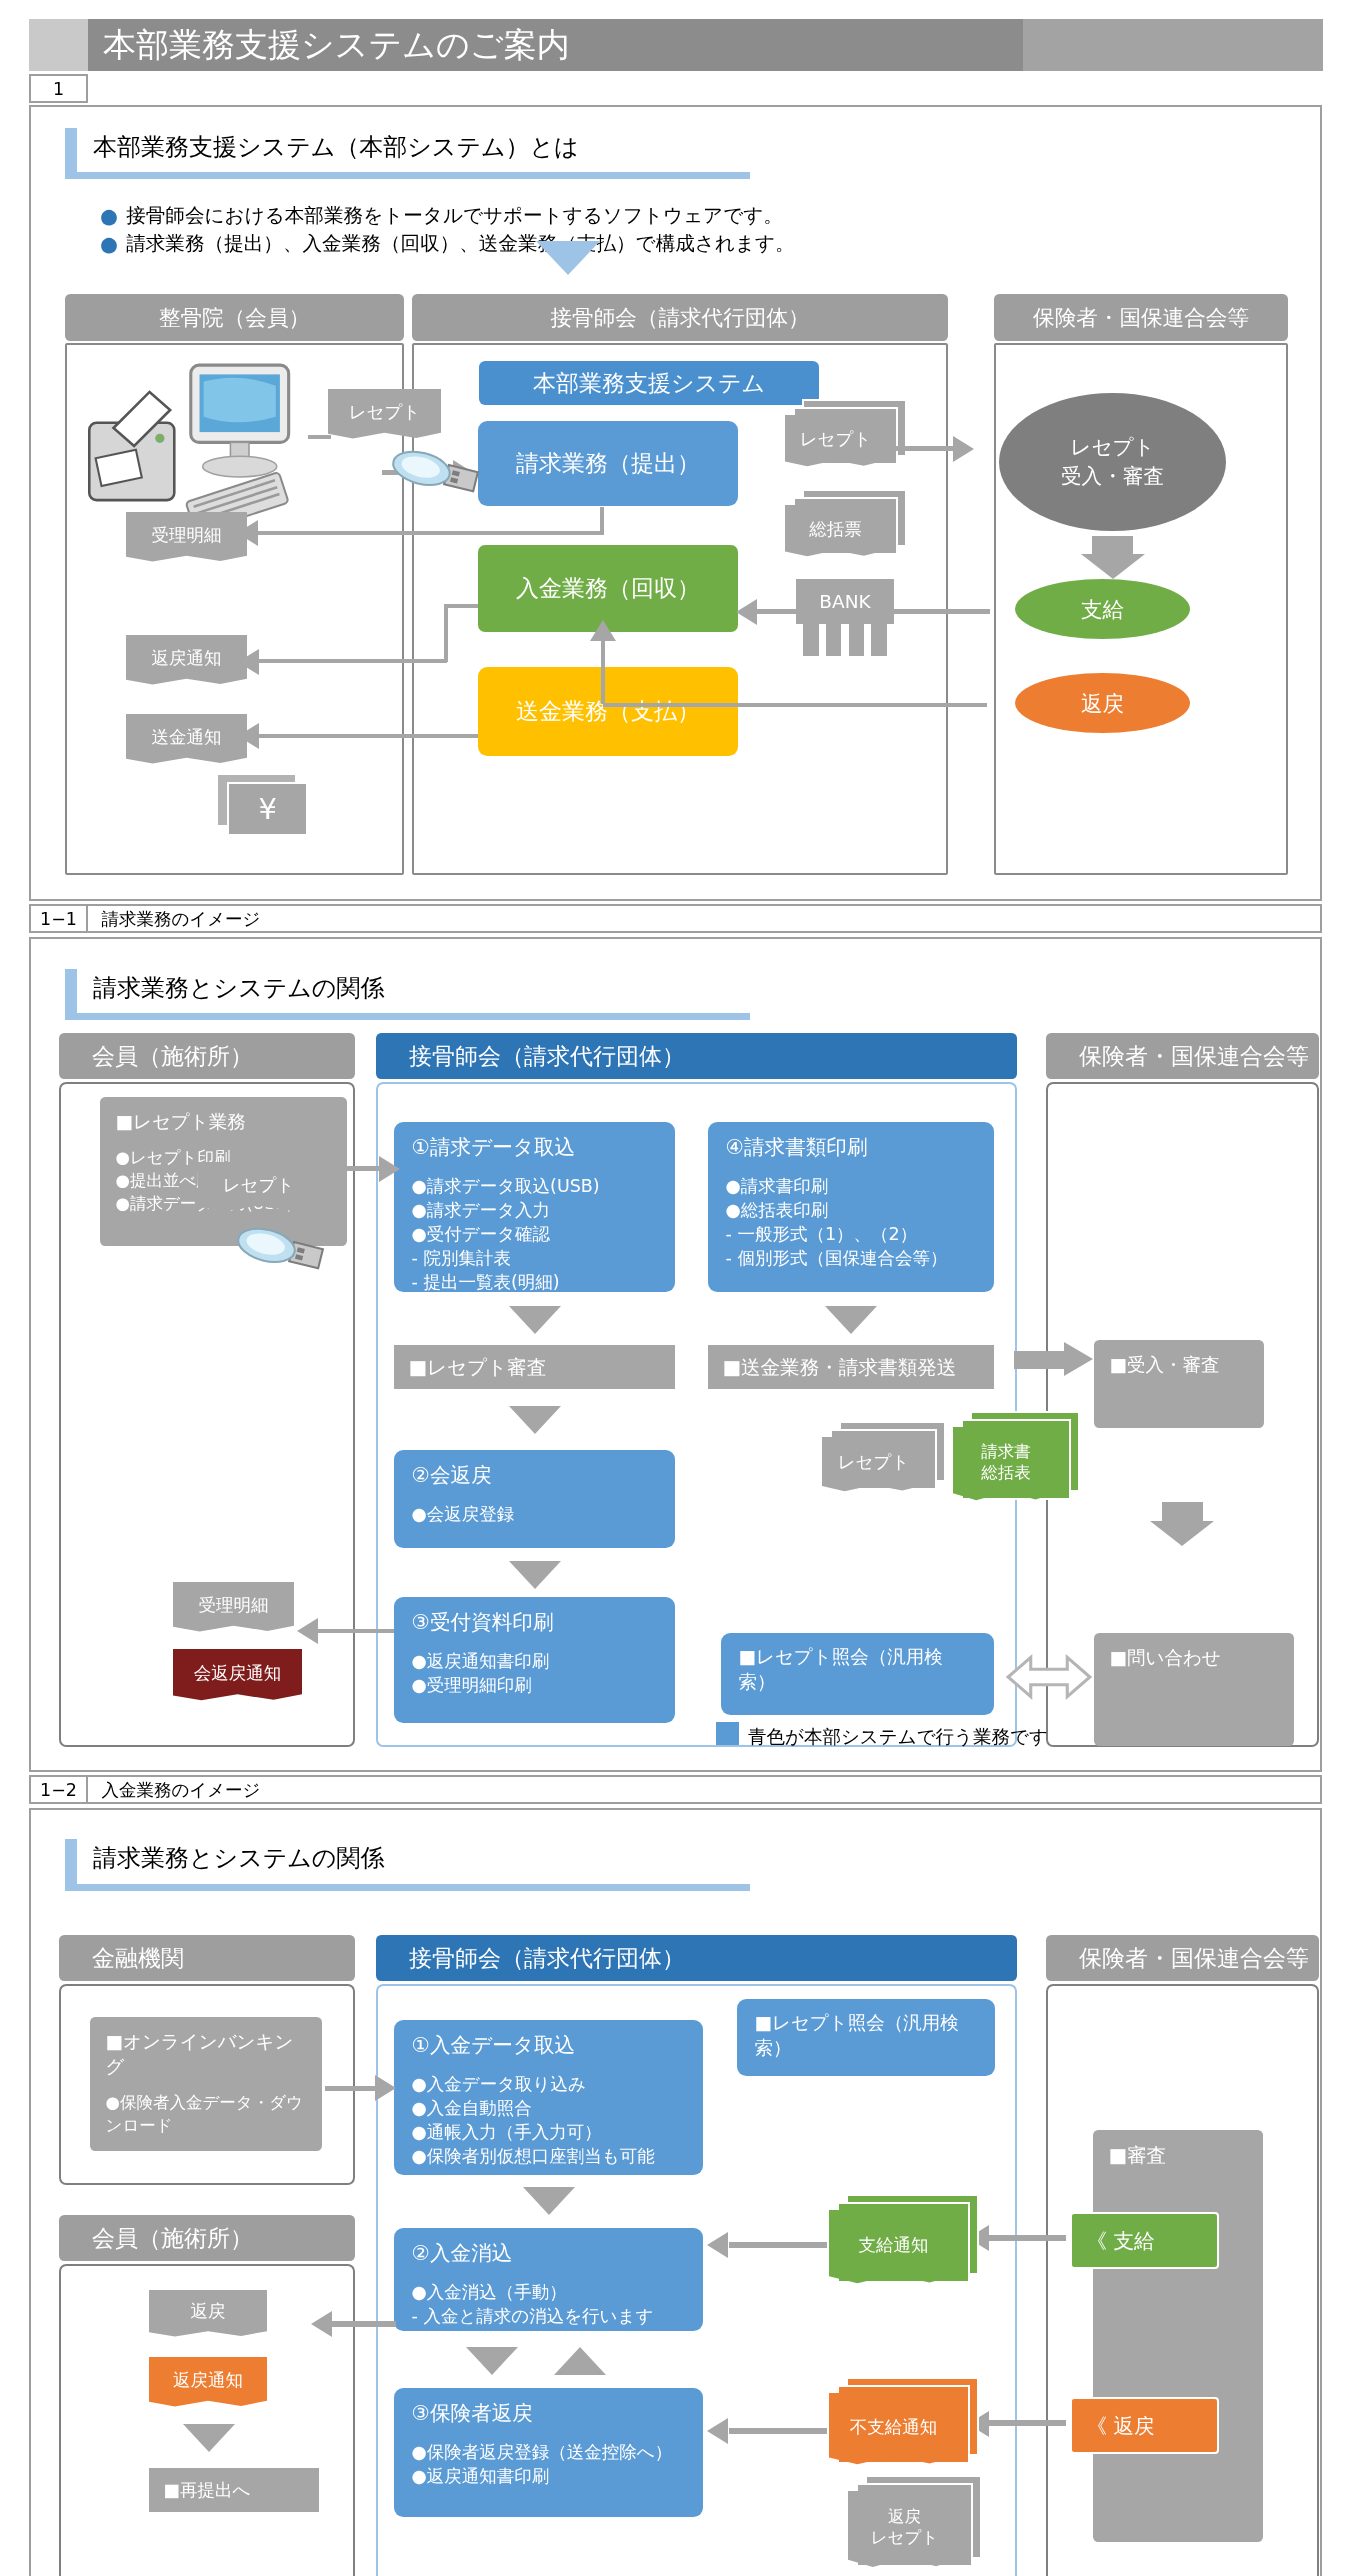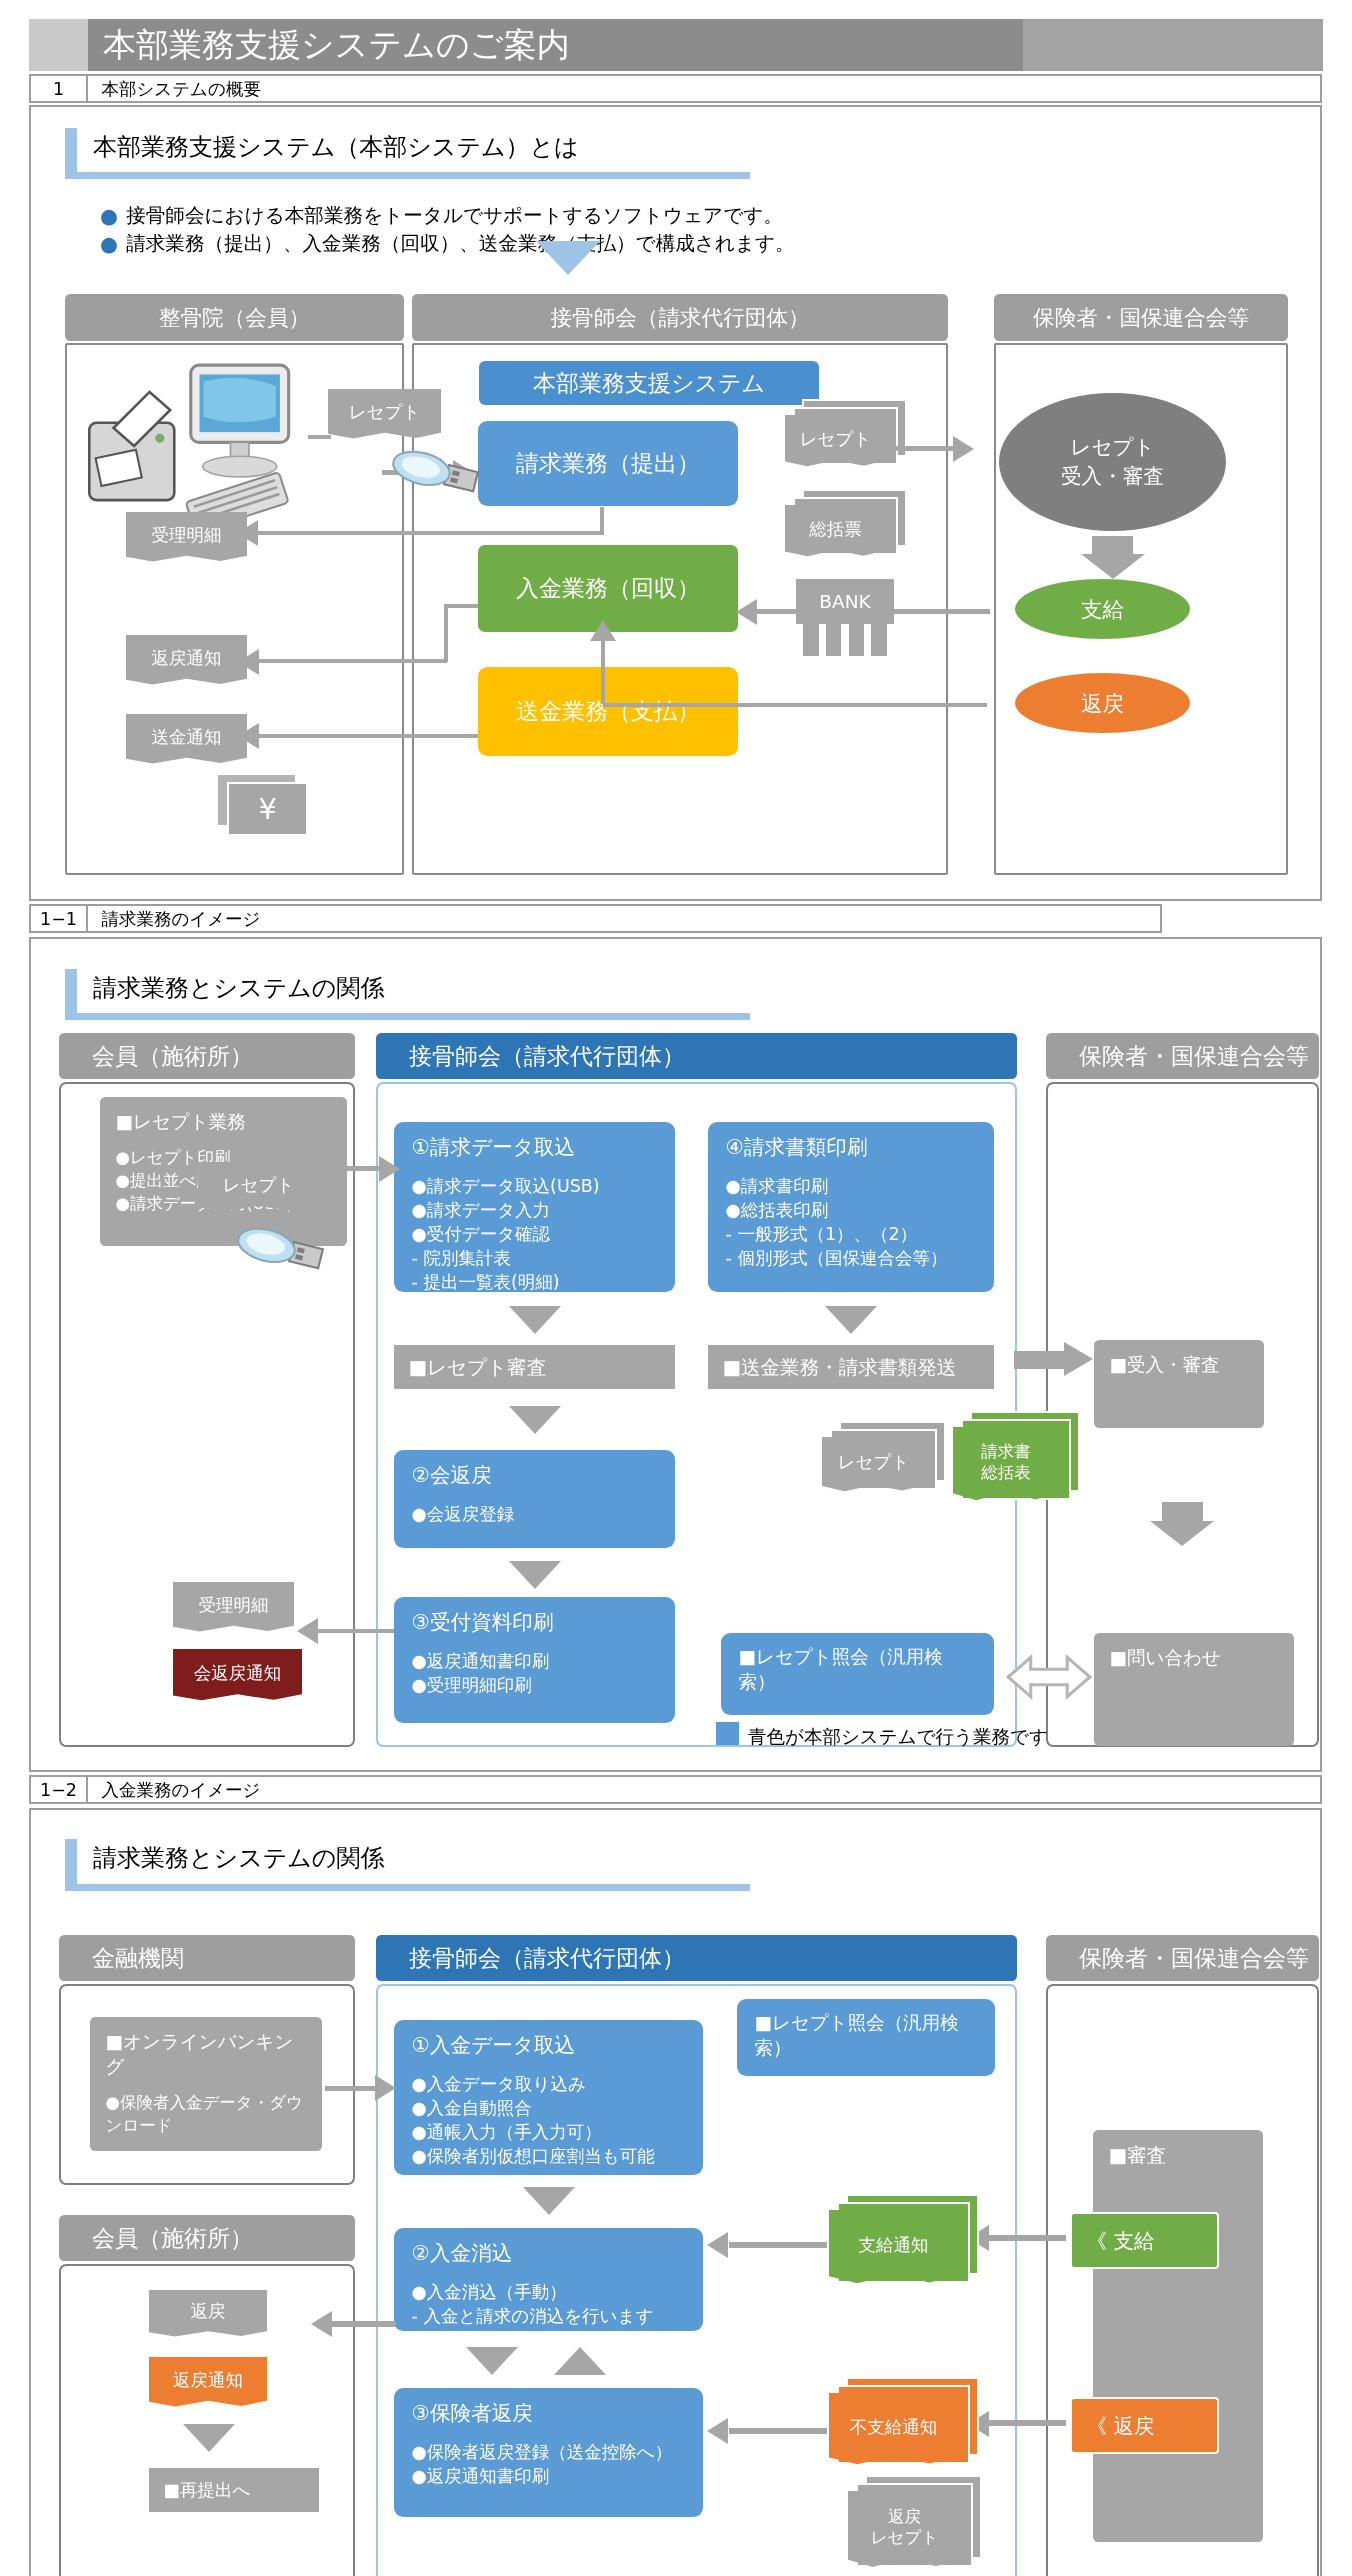--- a/index.html
+++ b/index.html
@@ -63,21 +63,20 @@
 <body>
 
 <div id="canvas">
 
   <div class="abs" style="left:29px;top:18.5px;width:1293px;height:52px;background:#8c8c8c"></div>
   <div class="abs" style="left:29px;top:18.5px;width:59px;height:52px;background:#c9c9c9"></div>
   <div class="abs" style="left:1023px;top:18.5px;width:300px;height:52px;background:#a3a3a3"></div>
   <div class="abs" style="left:103px;top:18.5px;height:52px;line-height:52px;font-size:33px;color:#fff">本部業務支援システムのご案内</div>
 
   <div class="abs toc-cell ctr" style="left:29px;top:74px;width:59px;height:29px">1</div>
-  <div class="abs toc-cell" style="left:86px;top:74px;width:1236px;height:29px;padding-left:13.4px">本部システムの概要</div>
 
   <div class="abs" style="left:29px;top:105px;width:1293px;height:796px;border:2.6px solid #9e9e9e"></div>
 
   <div class="abs h-bar" style="left:65px;top:128px;width:12.4px;height:50px"></div>
   <div class="abs h-bar" style="left:65px;top:172px;width:685px;height:6.7px"></div>
   <div class="abs h-txt" style="left:93px;top:131px">本部業務支援システム（本部システム）とは</div>
 
   <div class="abs blt" style="left:100px;top:202px">
       <span class="b-dot">●</span>
       <span>接骨師会における本部業務をトータルでサポートするソフトウェアです。</span>
@@ -186,21 +185,21 @@
   <div class="abs hbar" style="left:1092px;top:536px;width:41px;height:19.6px"></div>
   <div class="abs ah bigd" style="left:1081px;top:554px"></div>
   <div class="abs ell" style="left:1015px;top:579px;width:175px;height:60px;background:#70ad47;font-size:21.6px">
       <span>支給</span>
     </div>
   <div class="abs ell" style="left:1015px;top:673px;width:175px;height:60px;background:#ed7d31;font-size:21.6px">
       <span>返戻</span>
     </div>
 
   <div class="abs toc-cell ctr" style="left:29px;top:904px;width:59px;height:29px">1−1</div>
-  <div class="abs toc-cell" style="left:86px;top:904px;width:1076px;height:29px;padding-left:13.4px">請求業務のイメージ</div>
+  <div class="abs toc-cell" style="left:86px;top:904px;width:1236px;height:29px;padding-left:13.4px">請求業務のイメージ</div>
   <div class="abs" style="left:29px;top:937px;width:1293px;height:835px;border:2.6px solid #9e9e9e"></div>
 
   <div class="abs h-bar" style="left:65px;top:969px;width:12.4px;height:50px"></div>
   <div class="abs h-bar" style="left:65px;top:1013px;width:685px;height:6.7px"></div>
   <div class="abs h-txt" style="left:93px;top:972px">請求業務とシステムの関係</div>
 
   <div class="abs colhead lft" style="left:59px;top:1033px;width:296px;height:46px">会員（施術所）</div>
   <div class="abs colhead lft blue" style="left:376px;top:1033px;width:641px;height:46px">接骨師会（請求代行団体）</div>
   <div class="abs colhead lft" style="left:1046px;top:1033px;width:273px;height:46px">保険者・国保連合会等</div>
   <div class="abs frame" style="left:59px;top:1082px;width:296px;height:665px"></div>

